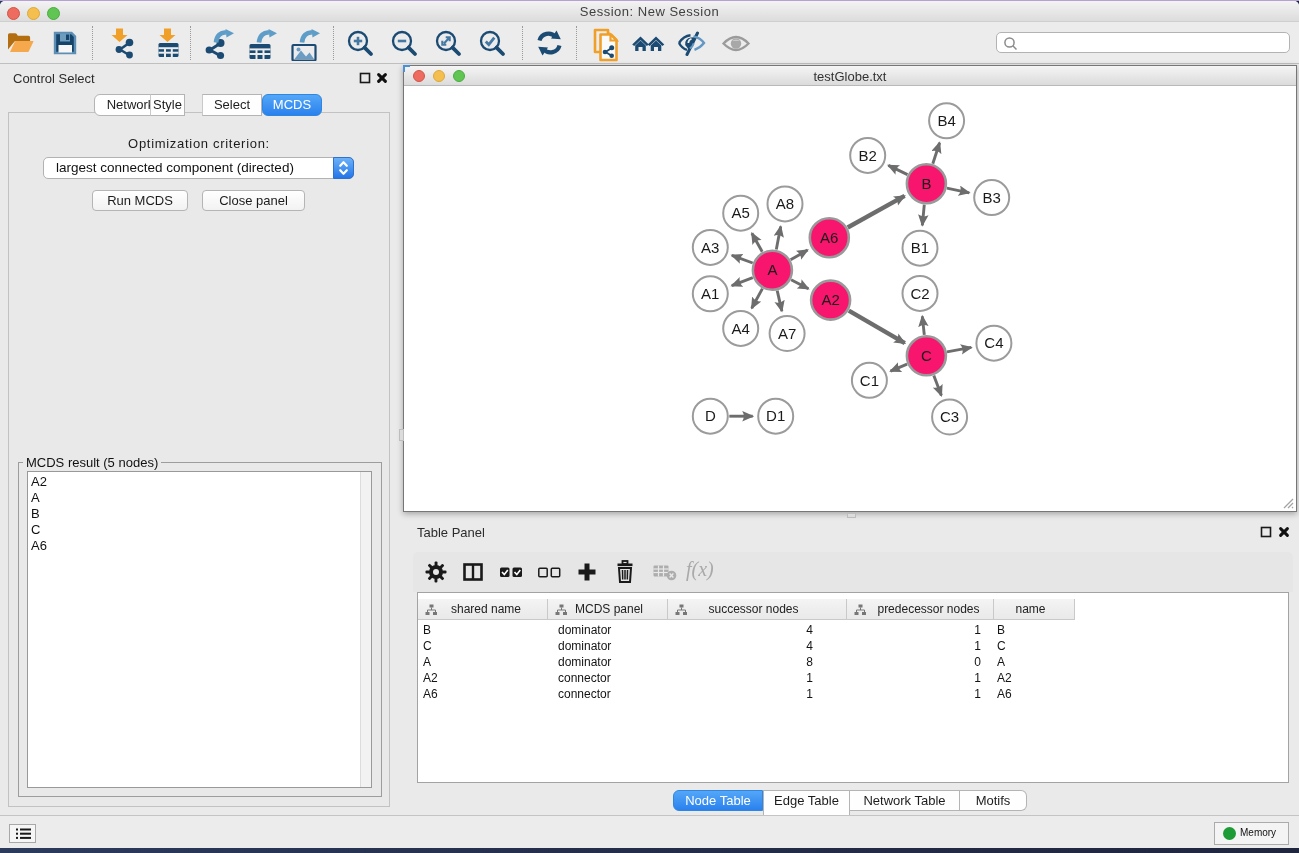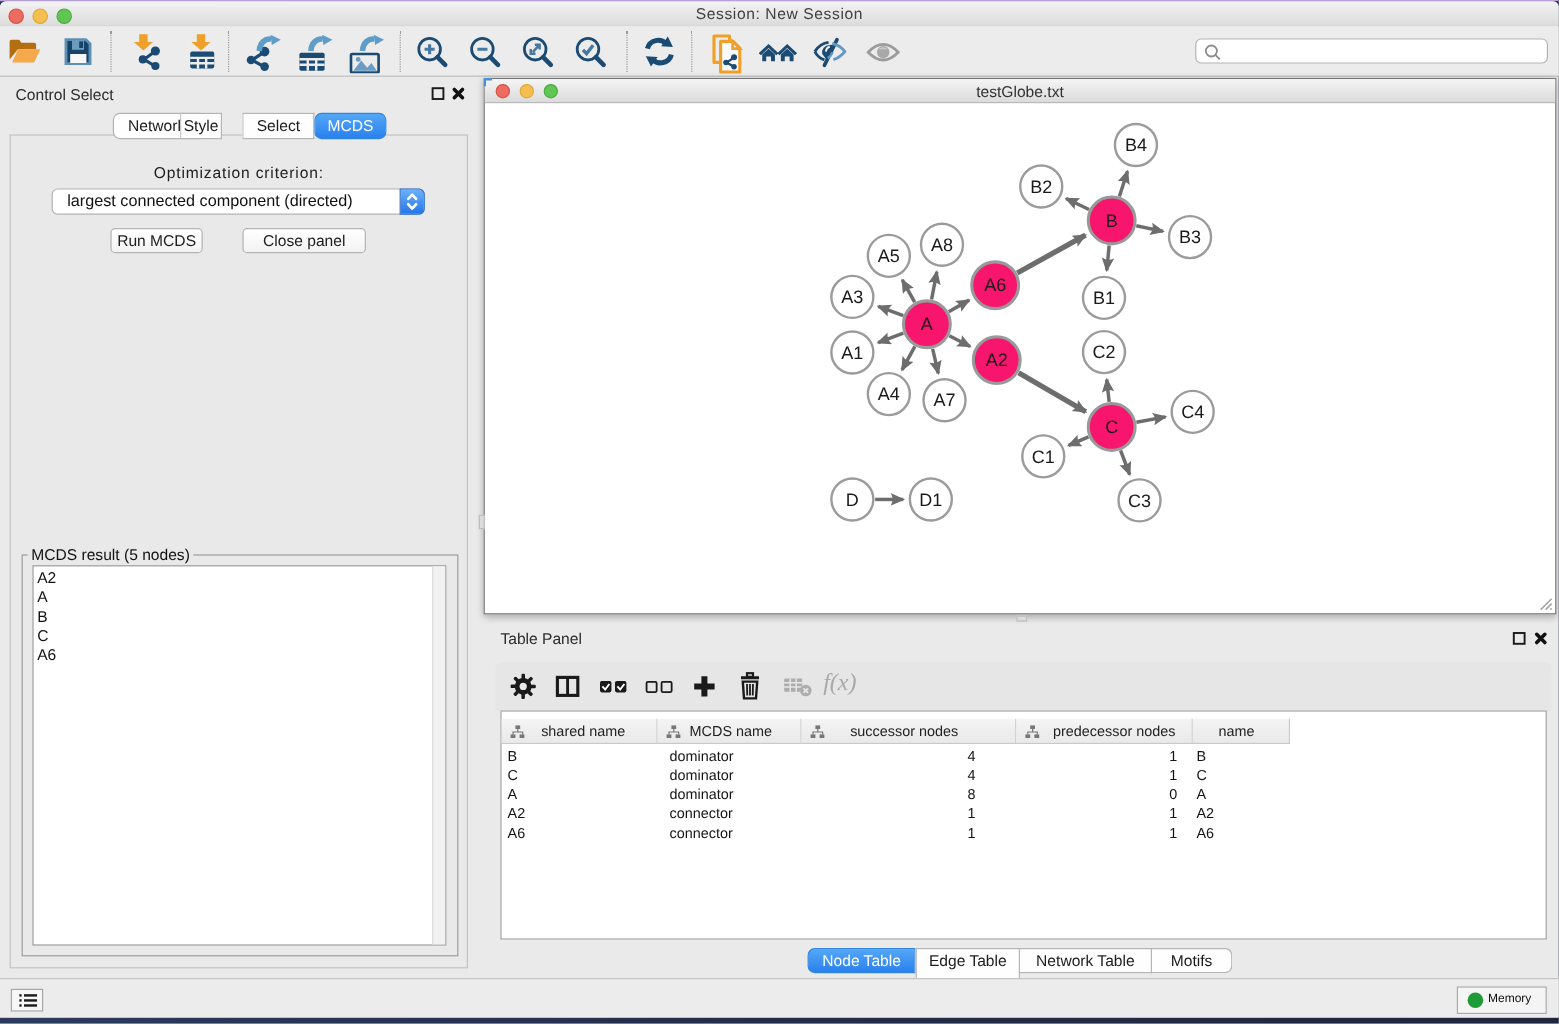--- a/index.html
+++ b/index.html
@@ -190,21 +190,21 @@
 <div class="abs" style="left:0;top:136px;width:398px;text-align:center;font-size:13px;color:#1c1c1c;letter-spacing:0.7px">Optimization criterion:</div>
 <div class="abs" style="left:43px;top:157px;width:311px;height:22px;background:#fff;border:1px solid #b2b2b2;border-radius:5px"></div>
 <div class="abs" style="left:56px;top:160px;font-size:13.5px;color:#111">largest connected component (directed)</div>
 <div class="abs" style="left:333px;top:157px;width:21px;height:22px;background:linear-gradient(#6cb1f8,#2476e8);border:1px solid #2d72cf;border-radius:0 5px 5px 0"></div>
 <svg class="abs" style="left:337px;top:160px" width="13" height="16" viewBox="0 0 13 16">
     <g stroke="#fff" stroke-width="2.2" fill="none" stroke-linecap="round" stroke-linejoin="round">
       <path d="M3.2 5.8 L6.5 2.2 L9.8 5.8"></path>
       <path d="M3.2 10.2 L6.5 13.8 L9.8 10.2"></path>
     </g>
   </svg>
-<div class="btn" style="left:92px;top:190px;width:77px">Run MCDS</div>
+<div class="btn" style="left:92px;top:190px;width:96px">Run MCDS</div>
 <div class="btn" style="left:202px;top:190px;width:103px">Close panel</div>
 <div class="abs" style="left:18px;top:462px;width:364px;height:335px;border:1px solid #9d9d9d"></div>
 <div class="abs" style="left:23px;top:455px;background:#e9e9e9;padding:0 3px;font-size:13px;color:#111">MCDS result (5 nodes)</div>
 <div class="abs" style="left:27px;top:471px;width:345px;height:317px;background:#fff;border:1px solid #999"></div>
 <div class="abs" style="left:360px;top:472px;width:11px;height:315px;background:#f2f2f2;border-left:1px solid #dcdcdc"></div>
 <div class="abs" style="left:31px;top:474px;font-size:13px;line-height:16px;color:#111">A2<br>A<br>B<br>C<br>A6</div>
 
 <div class="abs" style="left:403px;top:65px;width:894px;height:447px;background:#fff;border:1px solid #767676;box-shadow:0 2px 6px rgba(0,0,0,0.3)">
  <div class="gwtitle">
   <div class="tl" style="left:9px;top:4px;width:12px;height:12px;background:#ed6b5f;border:1px solid #d35549"></div>
@@ -378,21 +378,21 @@
 <div class="abs" style="left:421px;top:602px;width:130px;text-align:center;font-size:12px;color:#222">shared name</div>
 <svg class="abs" style="left:425px;top:604px" width="13" height="12" viewBox="0 0 13 12">
     <g fill="#777">
       <rect x="4.5" y="0.5" width="4" height="3"></rect>
       <rect x="0.5" y="8" width="4" height="3"></rect>
       <rect x="8" y="8" width="4" height="3"></rect>
     </g>
     <path d="M6.5 3.5 v2.5 M2.5 8 v-2 h8 v2" fill="none" stroke="#777" stroke-width="1"></path>
   </svg>
 <div class="abs" style="left:548px;top:599px;width:120px;height:21px;background:linear-gradient(#f4f4f4,#e9e9e9);border-right:1px solid #c9c9c9;border-bottom:1px solid #c9c9c9"></div>
-<div class="abs" style="left:549px;top:602px;width:120px;text-align:center;font-size:12px;color:#222">MCDS name</div>
+<div class="abs" style="left:549px;top:602px;width:120px;text-align:center;font-size:12px;color:#222">MCDS panel</div>
 <svg class="abs" style="left:555px;top:604px" width="13" height="12" viewBox="0 0 13 12">
     <g fill="#777">
       <rect x="4.5" y="0.5" width="4" height="3"></rect>
       <rect x="0.5" y="8" width="4" height="3"></rect>
       <rect x="8" y="8" width="4" height="3"></rect>
     </g>
     <path d="M6.5 3.5 v2.5 M2.5 8 v-2 h8 v2" fill="none" stroke="#777" stroke-width="1"></path>
   </svg>
 <div class="abs" style="left:668px;top:599px;width:179px;height:21px;background:linear-gradient(#f4f4f4,#e9e9e9);border-right:1px solid #c9c9c9;border-bottom:1px solid #c9c9c9"></div>
 <div class="abs" style="left:664px;top:602px;width:179px;text-align:center;font-size:12px;color:#222">successor nodes</div>

